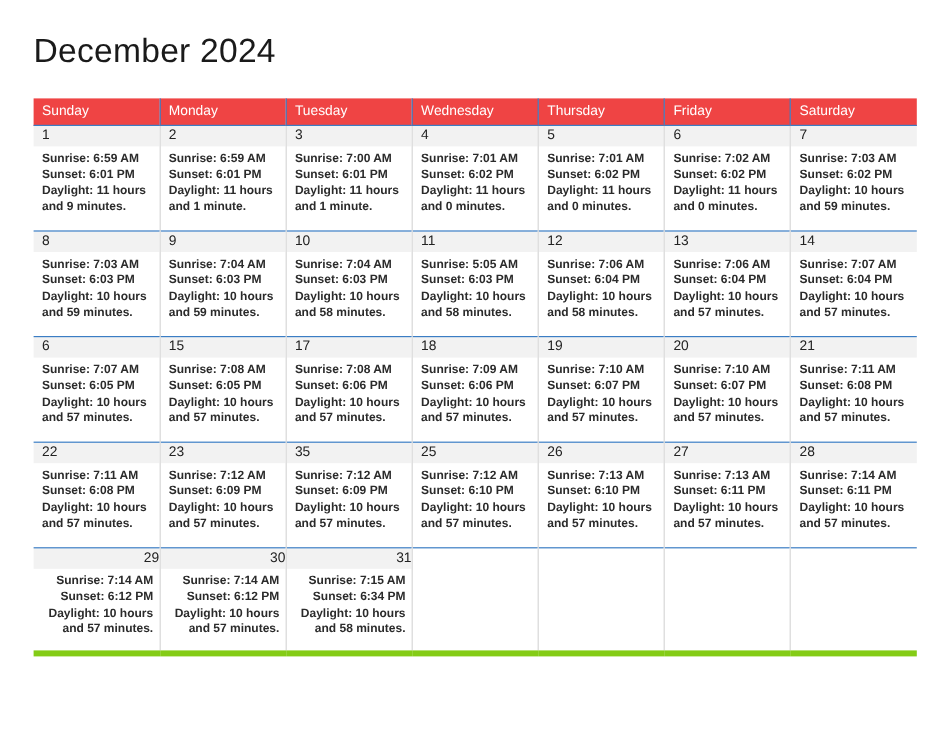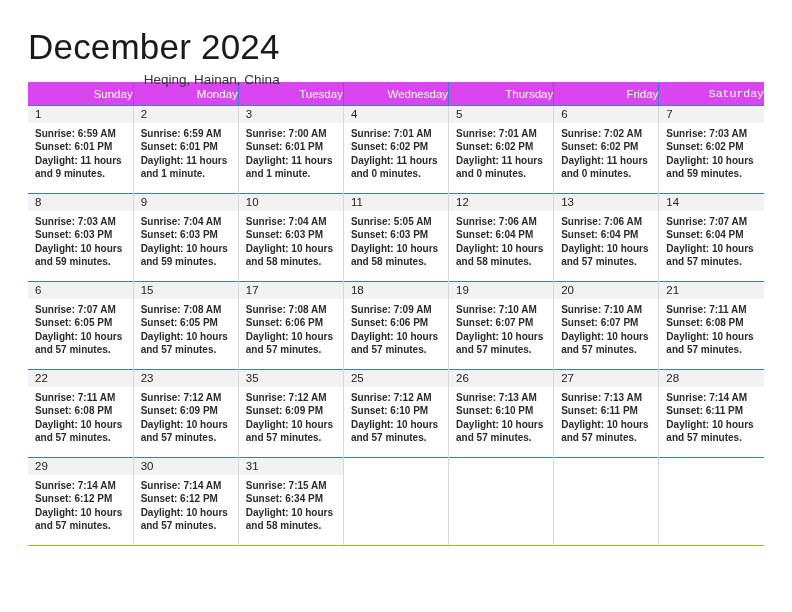--- a/index.html
+++ b/index.html
@@ -66,21 +66,21 @@
     height: 0;
     border-left: 30px solid #1a75bb;
     border-bottom: 20px solid transparent;
   }
 
   .titlebox {
     text-align: right;
     padding-top: 1px;
   }
   .cal-title {
-    font-size: 35px;
+    font-size: 28px;
     font-weight: normal;
     color: #1a1a1a;
     line-height: 1.12;
     letter-spacing: 0.2px;
     white-space: nowrap;
   }
   .cal-subtitle {
     font-size: 13.5px;
     color: #333333;
     margin-top: 6px;
@@ -90,44 +90,44 @@
 
   
   .calendar {
     width: 736px;
     border-collapse: collapse;
     table-layout: fixed;
     margin-top: 6px;
   }
 
   .calendar th {
-    background: #d946ef;
+    background: #ef4444;
     color: #ffffff;
     font-size: 11.5px;
     font-weight: normal;
-    text-align: right;
+    text-align: left;
     padding: 5px 0 5px 7px;
     height: 20px;
     box-sizing: border-box;
     border-right: 1px solid #3b7dc4;
   }
-  .calendar th:last-child { border-right: none; font-family: Liberation Mono, monospace; }
+  .calendar th:last-child { border-right: none; }
 
   .calendar td {
     vertical-align: top;
     padding: 0;
     width: 105.14px;
     height: 88px;
     box-sizing: border-box;
     border-right: 1px solid #d8d8d8;
     border-top: 1px solid #3b7dc4;
     background: #ffffff;
   }
   .calendar td:last-child { border-right: none; }
-  .calendar tr.week:last-child td { border-bottom: 1px solid #84cc16; }
+  .calendar tr.week:last-child td { border-bottom: 5px solid #84cc16; text-align: right; }
 
   .cell-inner {
     height: 100%;
     box-sizing: border-box;
   }
 
   .daynum-band {
     background: #f2f2f2;
     height: 17px;
     padding: 2px 0 0 7px;
@@ -154,21 +154,20 @@
 </head>
 <body>
 
 <div class="page">
 
   <div class="topbar">
 
 
     <div class="titlebox">
       <div class="cal-title">December 2024</div>
-      <div class="cal-subtitle">Heqing, Hainan, China</div>
     </div>
 
   </div>
 
   <table class="calendar">
     <thead>
       <tr>
         <th>Sunday</th>
         <th>Monday</th>
         <th>Tuesday</th>

